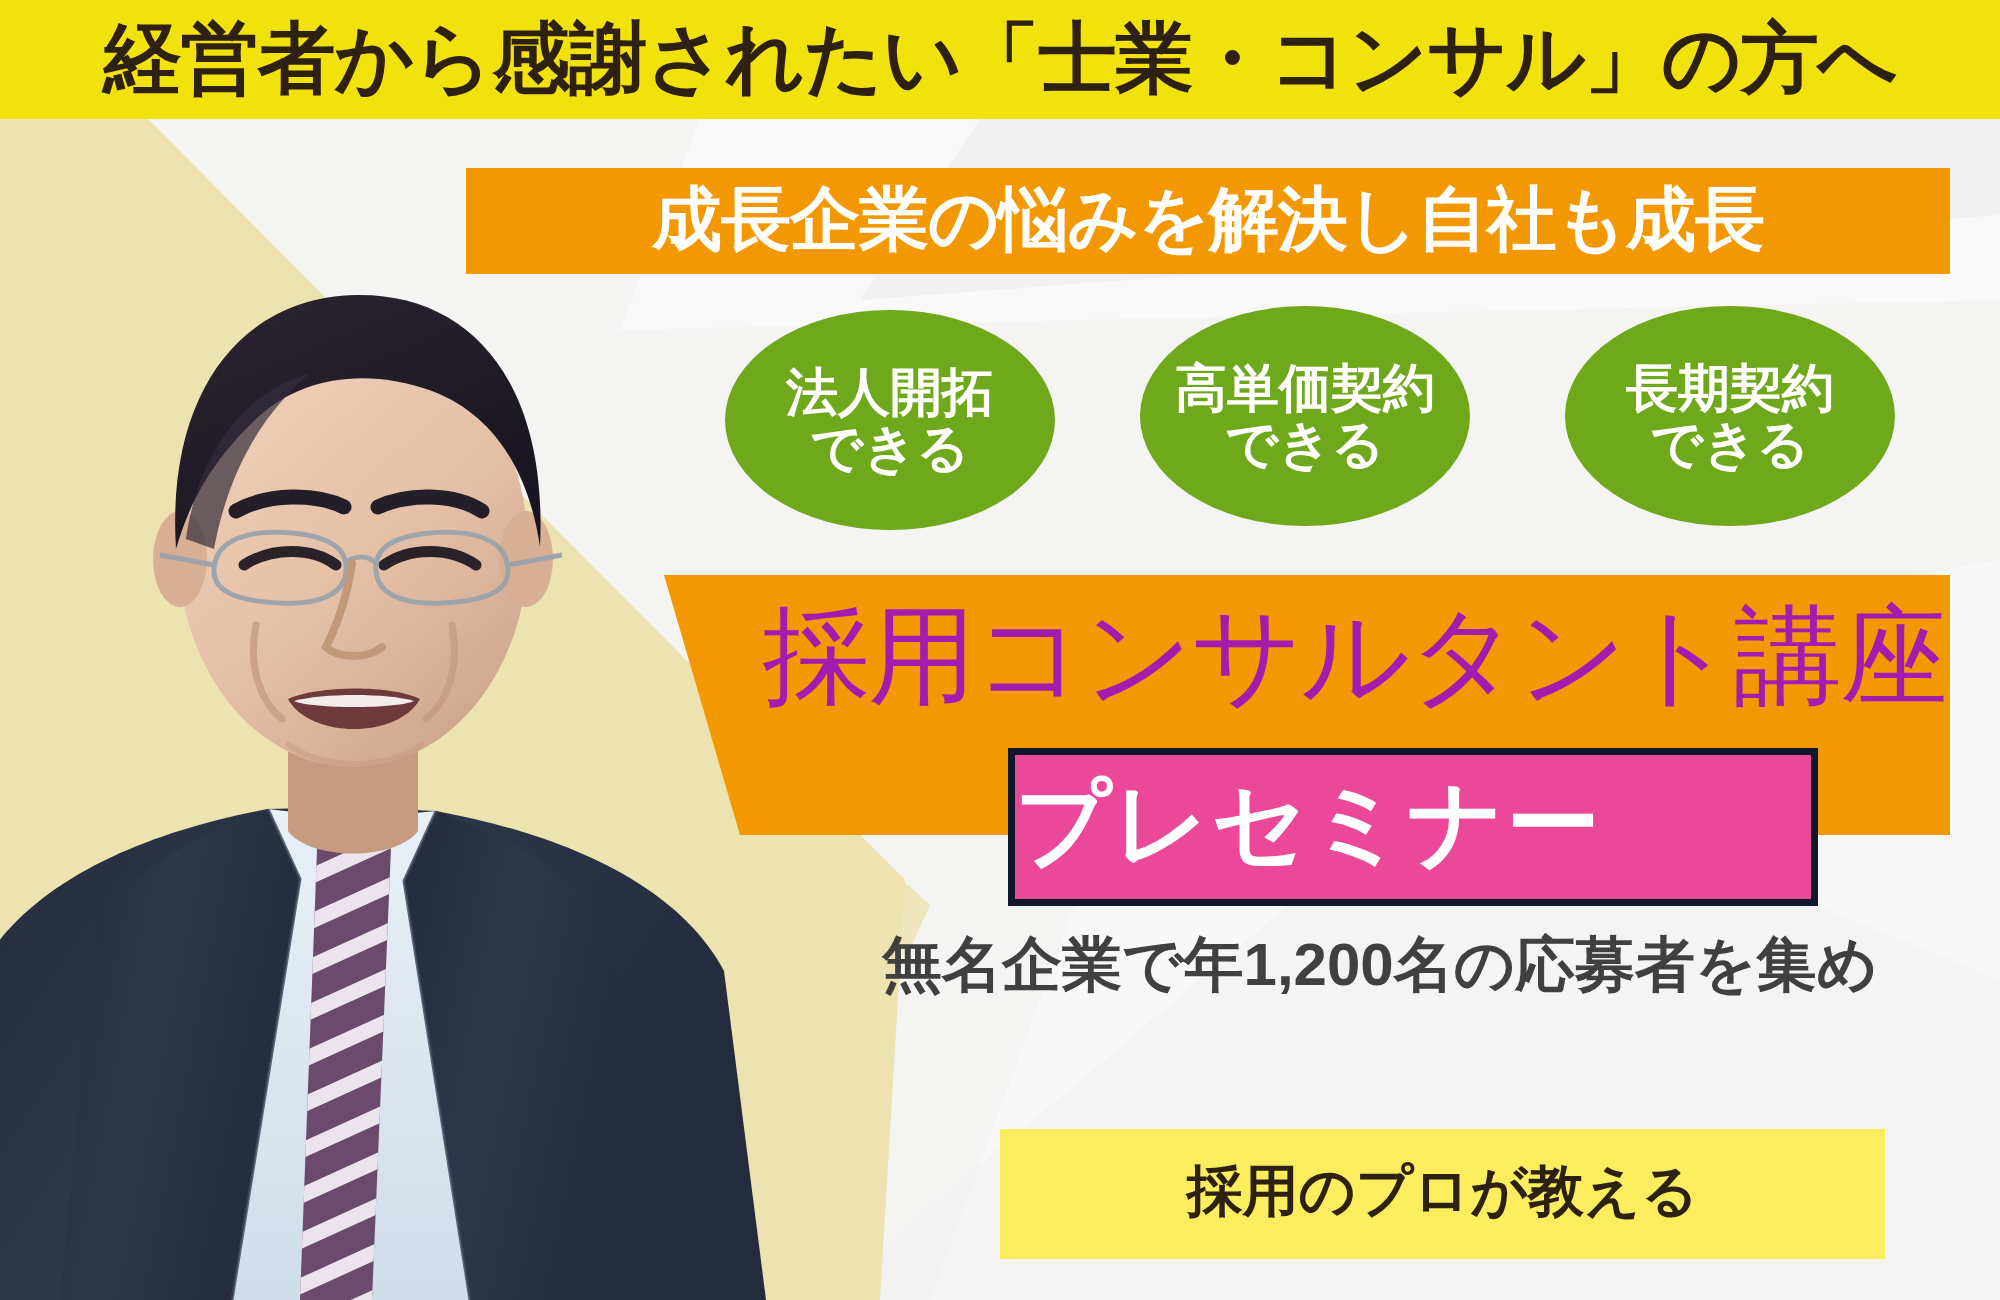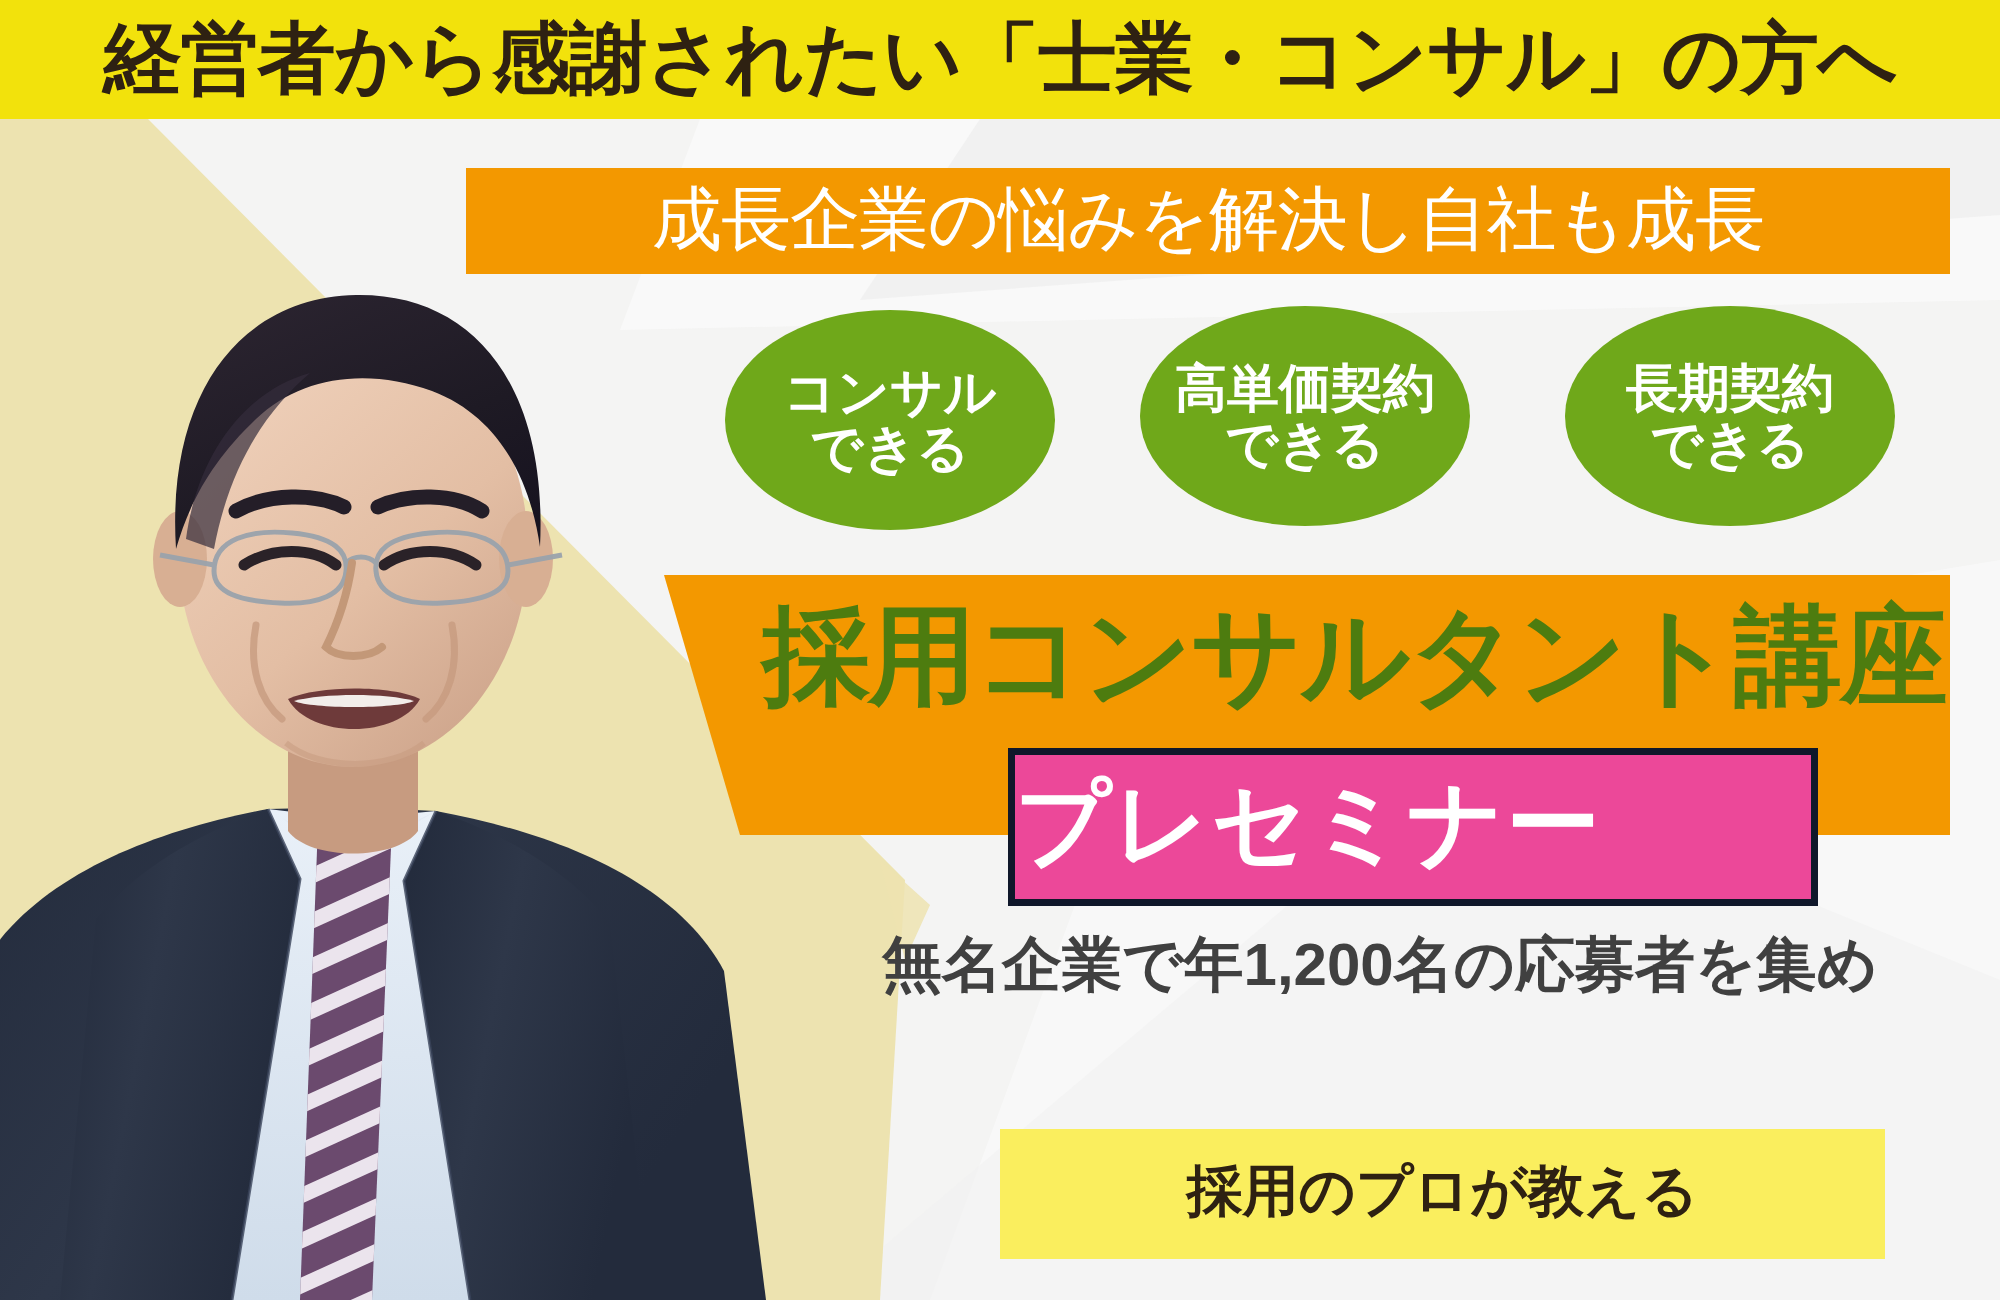--- a/index.html
+++ b/index.html
@@ -59,21 +59,21 @@
     top: 168px;
     width: 1484px;
     height: 106px;
     background: #F39800;
     display: flex;
     align-items: center;
     justify-content: center;
   }
   .orange-band-text {
     font-size: 70px;
-    font-weight: normal;
+    font-weight: bold;
     color: #ffffff;
     white-space: nowrap;
     letter-spacing: -1px;
     line-height: 1;
     transform: translateY(-2px);
   }
 
   
   .badge {
     position: absolute;
@@ -112,22 +112,22 @@
     width: 1250px;
     height: 135px;
     display: flex;
     align-items: center;
     justify-content: flex-end;
     padding-right: 4px;
     box-sizing: border-box;
   }
   .course-title-text {
     font-size: 108px;
-    font-weight: bold;
-    color: #4d7c0f;
+    font-weight: normal;
+    color: #a21caf;
     white-space: nowrap;
     letter-spacing: -2px;
     line-height: 1;
   }
 
   
   .preseminar-box {
     position: absolute;
     left: 1008px;
     top: 748px;
@@ -317,21 +317,21 @@
 
   <div class="top-banner">
     <span class="top-banner-text">経営者から感謝されたい「士業・コンサル」の方へ</span>
   </div>
 
   <div class="orange-band">
     <span class="orange-band-text">成長企業の悩みを解決し自社も成長</span>
   </div>
 
   <div class="badge" id="badge-0">
-    <span class="l1">コンサル</span>
+    <span class="l1">法人開拓</span>
     <span class="l2">できる</span>
   </div>
   <div class="badge" id="badge-1">
     <span class="l1">高単価契約</span>
     <span class="l2">できる</span>
   </div>
   <div class="badge" id="badge-2">
     <span class="l1">長期契約</span>
     <span class="l2">できる</span>
   </div>

